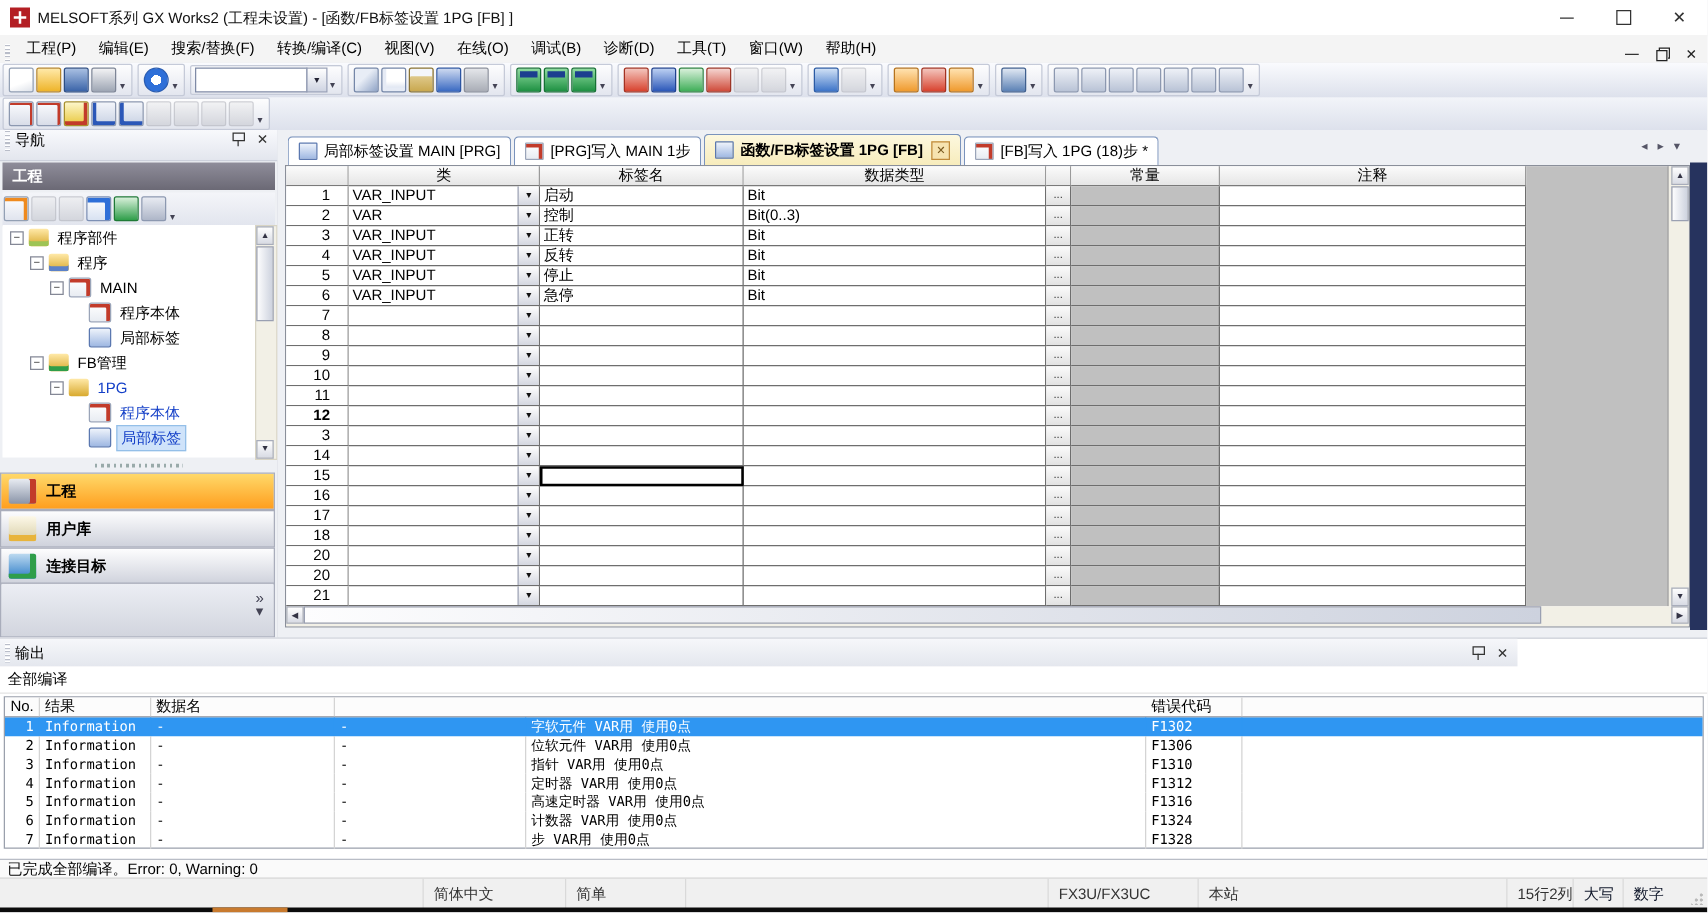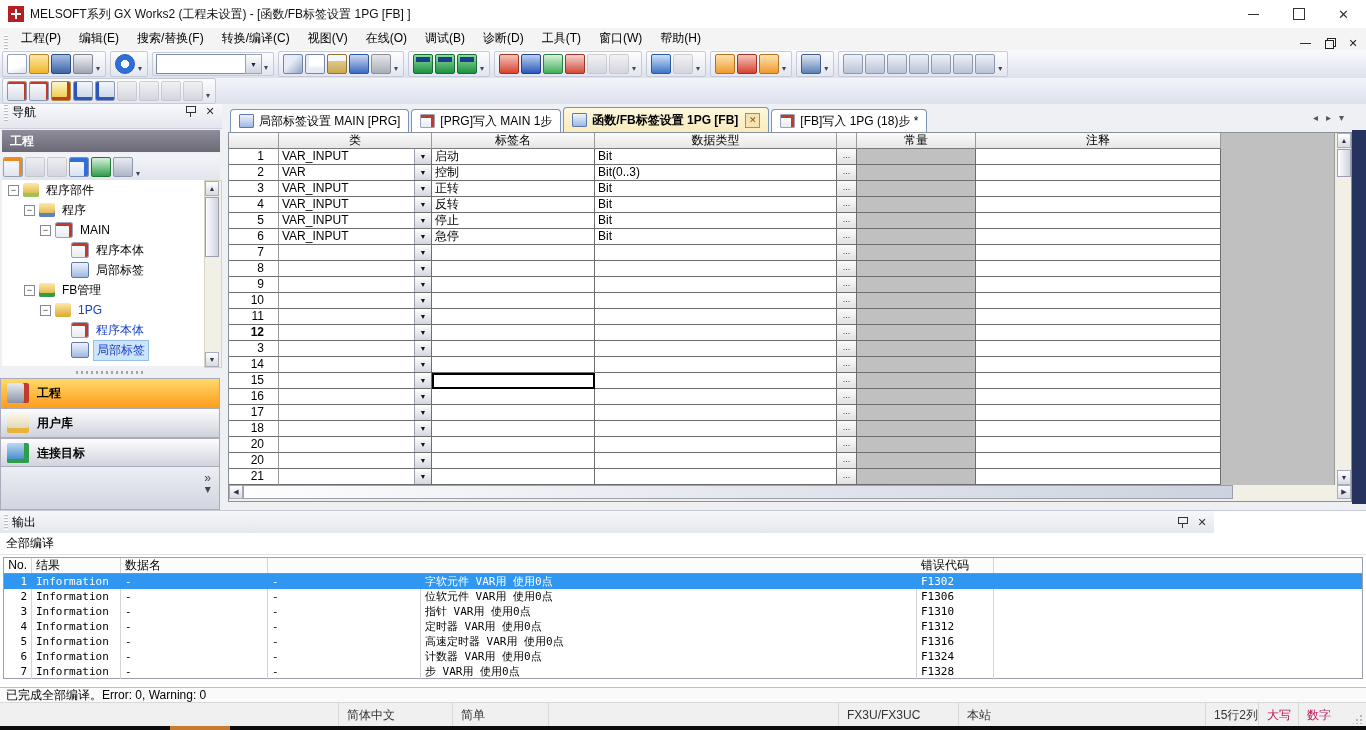--- a/index.html
+++ b/index.html
@@ -128,21 +128,21 @@
      font-family:"DejaVu Sans Mono","Liberation Mono",monospace;font-size:11px}
   .orow{display:flex;height:15px;line-height:15px}
   .ocell{box-sizing:border-box;border-right:1px solid #d4d4d4;padding:0 4px;overflow:hidden;white-space:nowrap}
   .ohead{font-family:"Liberation Sans","DejaVu Sans",sans-serif;font-size:12px;border-bottom:1px solid #8a8f9a;background:#fcfcfc}
   .orow.sel{background:#2f96f2;color:#fff}
   .orow.sel .ocell{border-right-color:#2f96f2}
   #out-status{left:0;top:176px;width:1366px;height:16px;background:#fafafa;border-top:1px solid #b9bdc6;display:flex;align-items:center;padding-left:6px;box-sizing:border-box}
   
   #statusbar{left:0;top:702px;width:1366px;height:24px;background:#f0f0f0;border-top:1px solid #d8d8d8}
   .sitem{position:absolute;top:0;height:24px;display:flex;align-items:center;padding-left:8px;border-left:1px solid #d9d9d9;box-sizing:border-box;color:#333}
-  .sitem.dim{color:#be185d}
+  .sitem.dim{color:#0f172a}
   #grip{position:absolute;right:3px;bottom:3px;width:10px;height:10px;
      background:radial-gradient(circle at 8px 2px,#b9b9b9 1px,transparent 1.5px),radial-gradient(circle at 8px 6px,#b9b9b9 1px,transparent 1.5px),radial-gradient(circle at 4px 6px,#b9b9b9 1px,transparent 1.5px),radial-gradient(circle at 8px 10px,#b9b9b9 1px,transparent 1.5px),radial-gradient(circle at 4px 10px,#b9b9b9 1px,transparent 1.5px),radial-gradient(circle at 0px 10px,#b9b9b9 1px,transparent 1.5px)}
   #bottomstrip{left:0;top:726px;width:1366px;height:4px;background:#0c0c0c}
   #bottomstrip .orange{position:absolute;left:170px;top:0;width:60px;height:4px;background:#c87a2e}
 </style>
 </head>
 <body>
 
 <div id="app">
 

